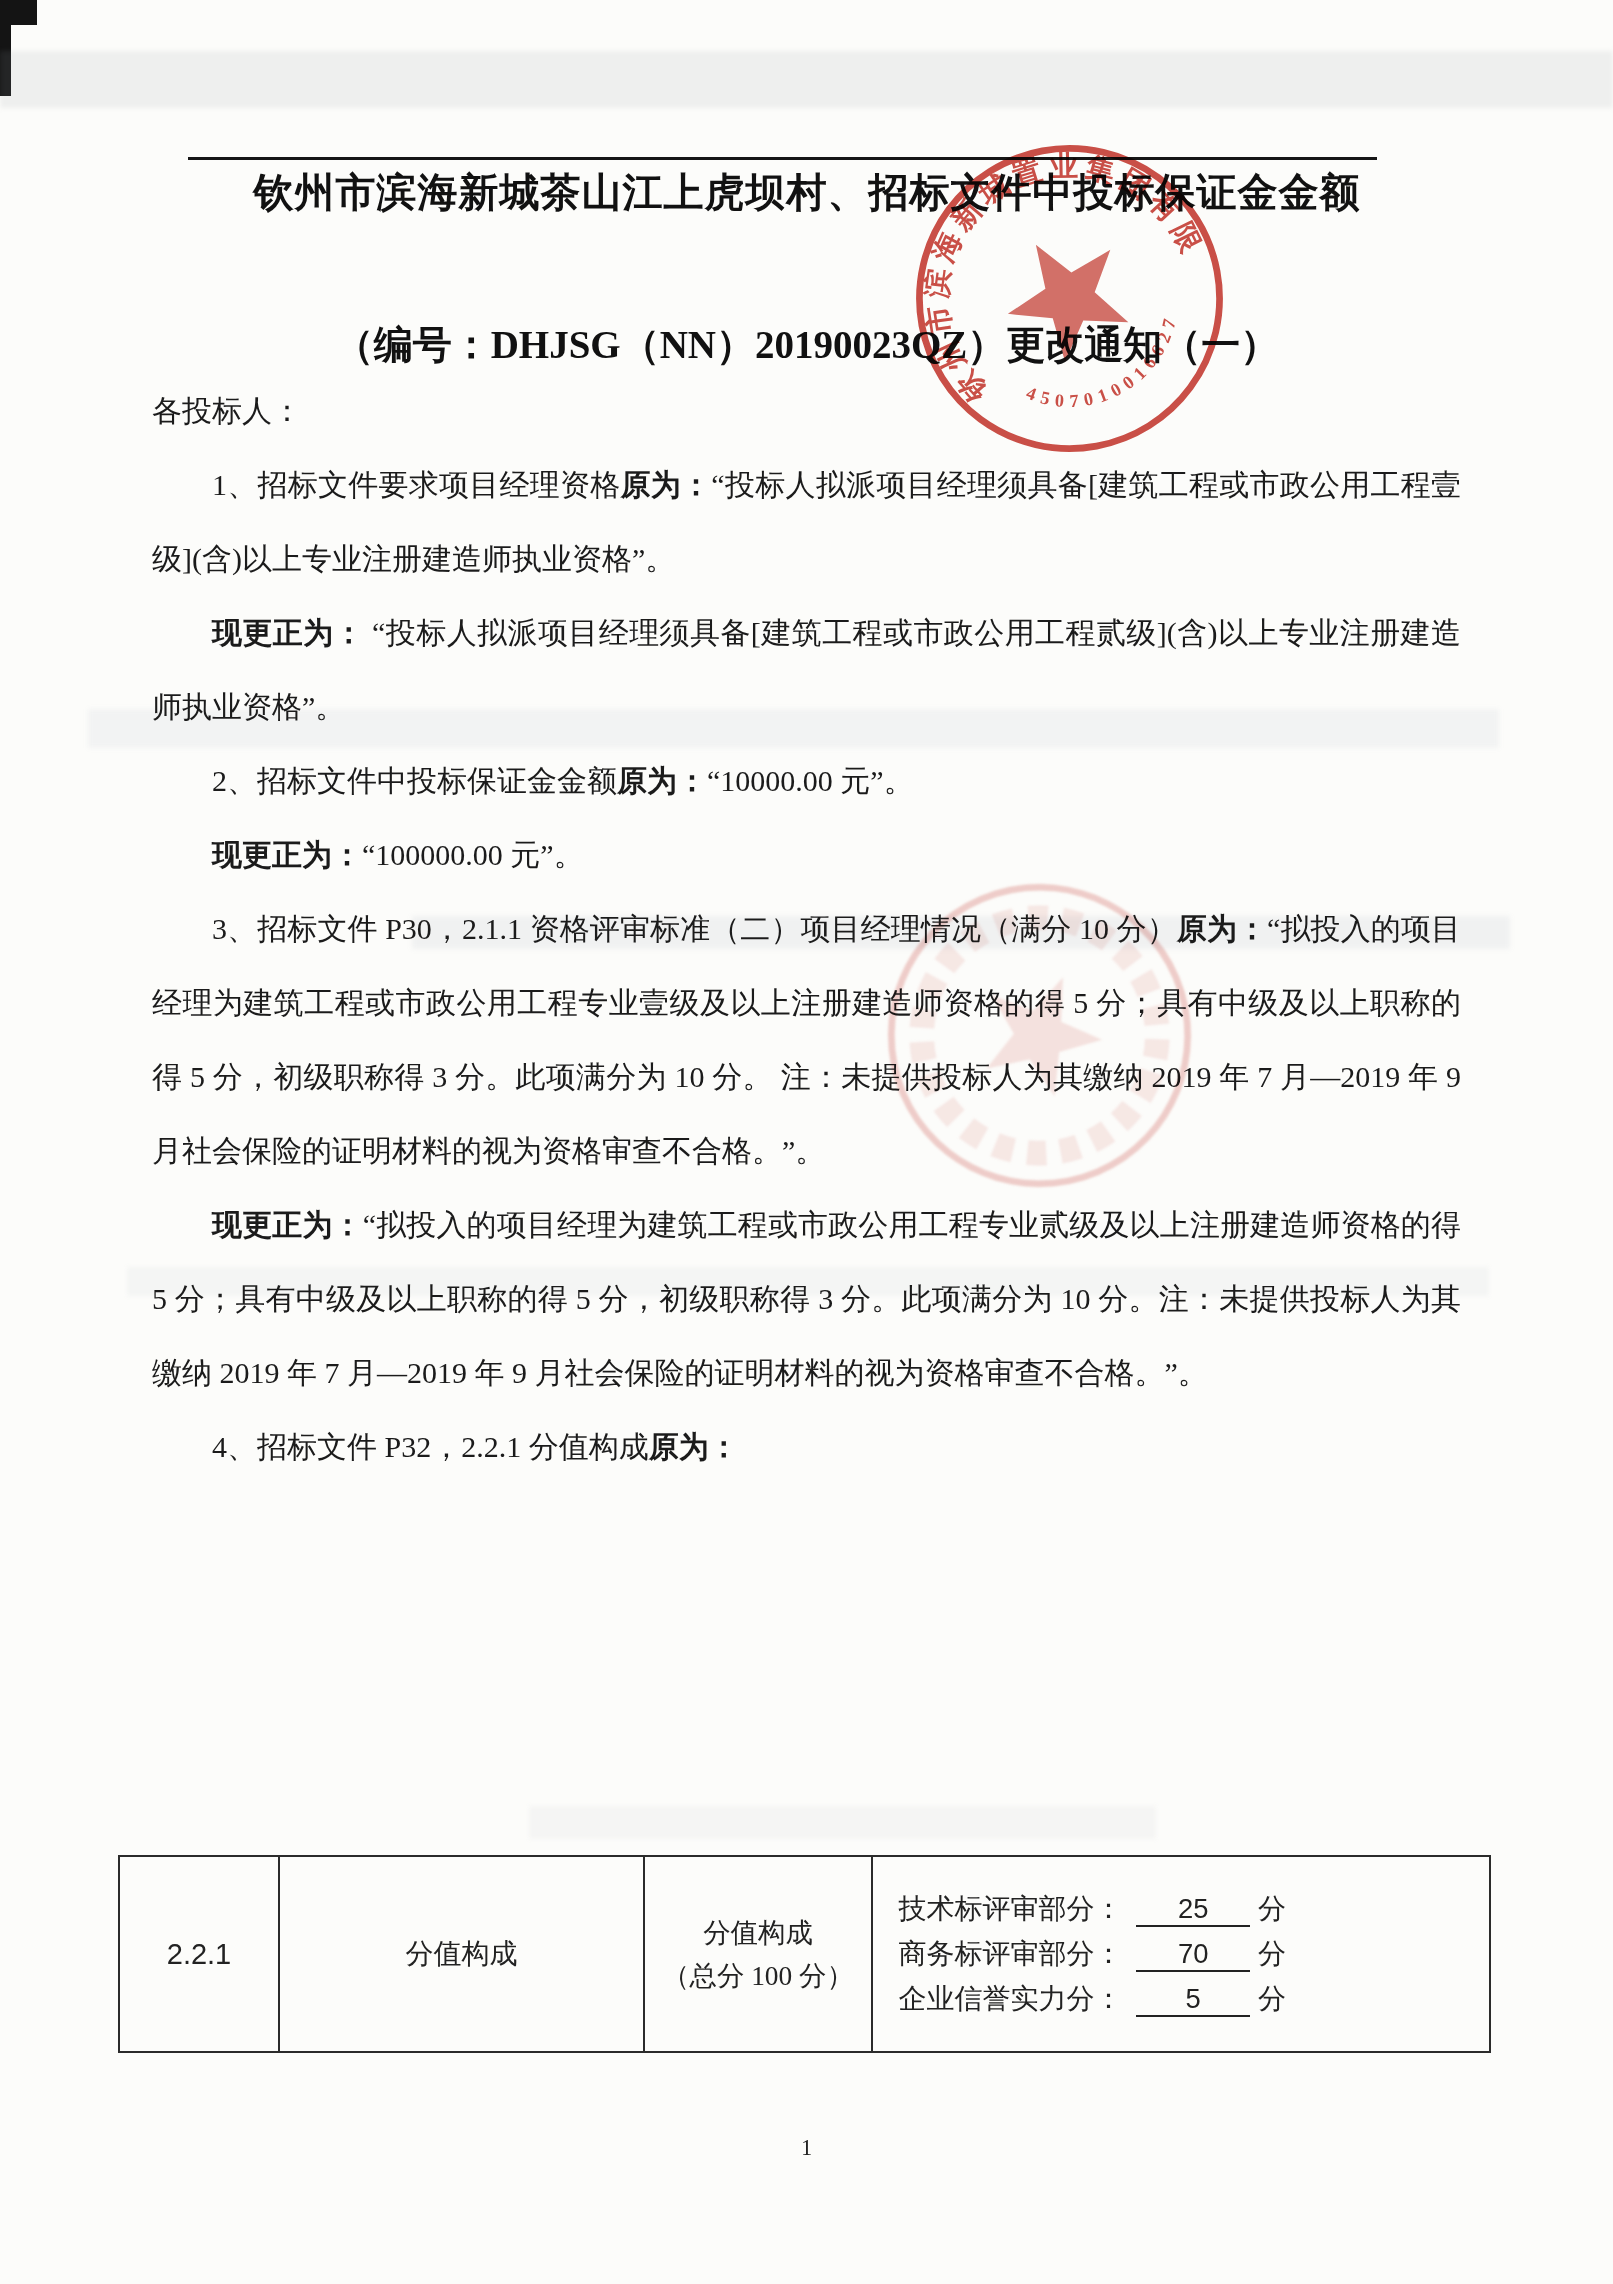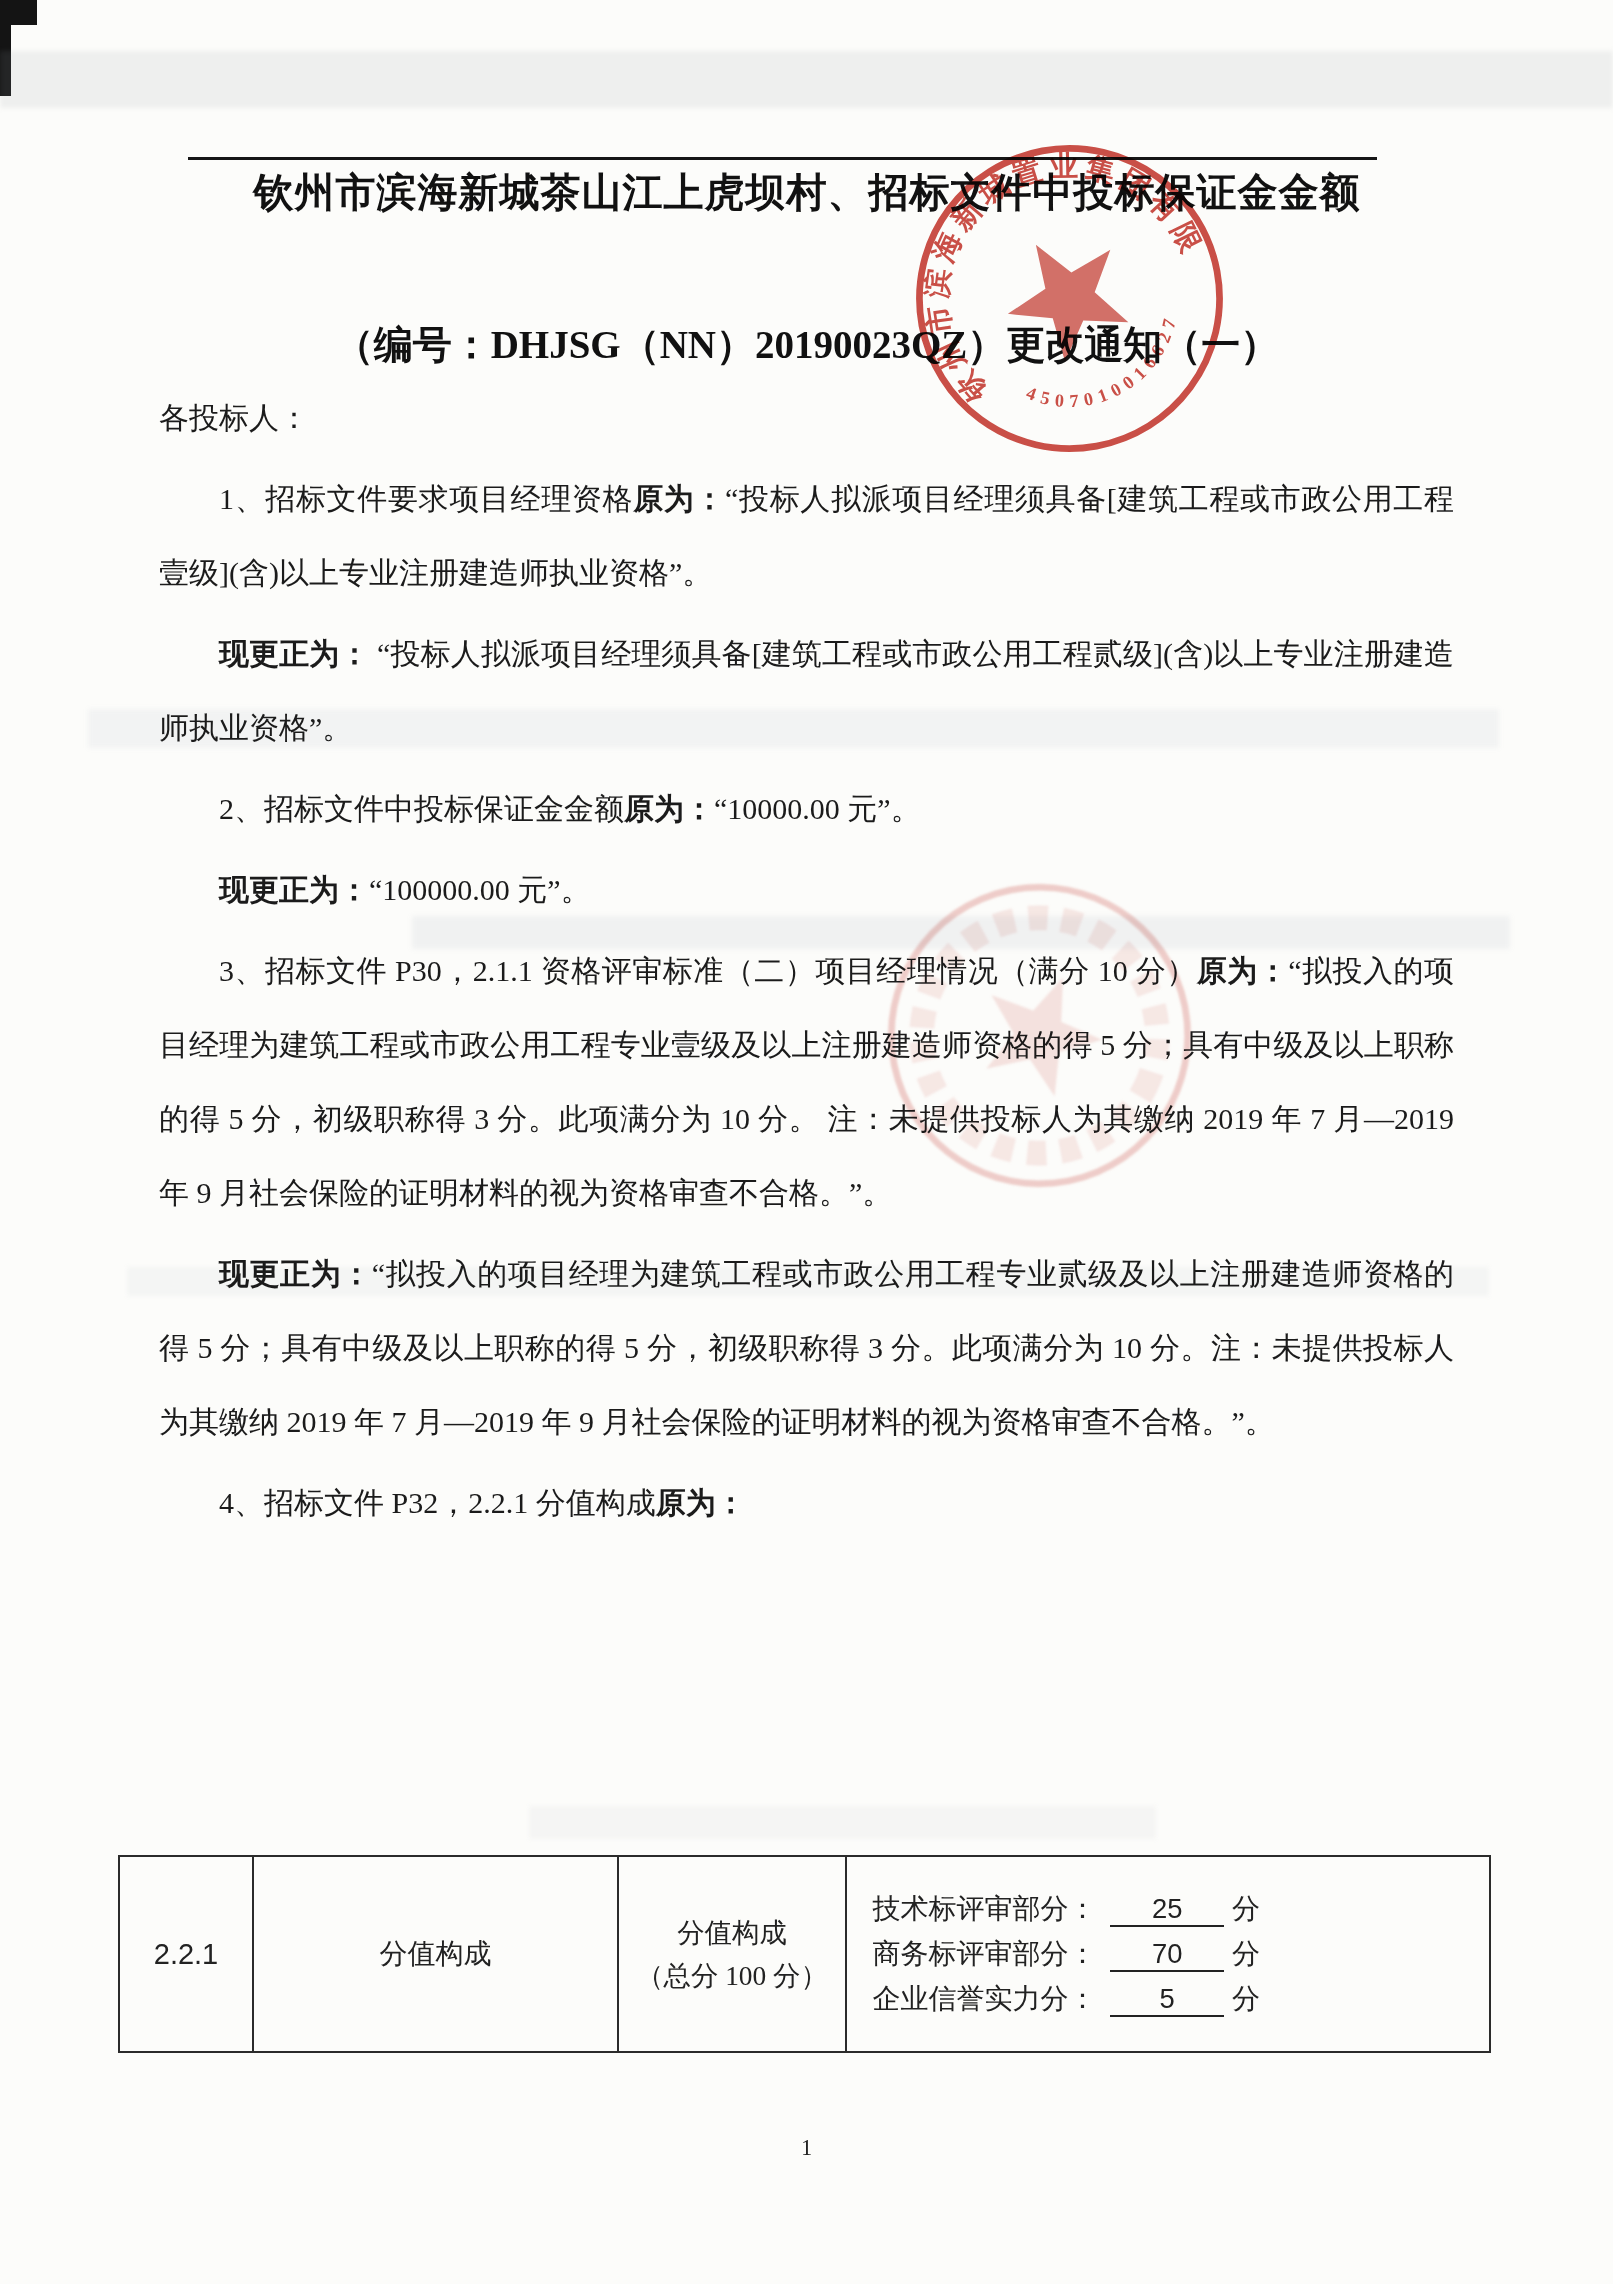--- a/index.html
+++ b/index.html
@@ -16,33 +16,33 @@
   .rule-line{position:absolute;left:188px;top:157px;width:1189px;height:2.9px;background:#161616;}
 
   .title{position:absolute;left:118px;width:1378px;text-align:center;font-weight:bold;color:#111;}
   .title-1{top:165px;font-size:40px;letter-spacing:1px;}
   .title-2{top:274px;font-size:39px;margin-top:44px;}
 
   .doc-body{
     position:absolute;left:152px;top:374px;width:1309px;
     font-size:30px;line-height:74px;text-align:justify;
   }
-  .para{margin:7px;}
+  .para{margin:0;}
   .para.indent{text-indent:2em;}
   .b{font-weight:bold;}
   .u{text-underline-offset:6.9px;}
 
   
   .score-table{
     position:absolute;left:118px;top:1855px;width:1373px;height:198px;
     border:2.9px solid #2b2b2b;display:flex;font-size:28px;color:#222;
     background:transparent;box-sizing:border-box;
   }
   .score-table .cell{border-right:2.9px solid #2b2b2b;display:flex;flex-direction:column;align-items:center;justify-content:center;box-sizing:border-box;gap:7px;}
-  .cell-no{width:134px;font-family:"Liberation Sans","DejaVu Sans",sans-serif;font-size:29px;}
+  .cell-no{width:160px;font-family:"Liberation Sans","DejaVu Sans",sans-serif;font-size:29px;}
   .cell-name{width:365px;}
   .cell-subname{width:228px;gap:51px;font-size:27.4px;}
   .cell-scores{flex:1;border-right:none !important;align-items:flex-start !important;justify-content:center;padding:9.8px 0 9.8px 25.5px;}
   .score-row{white-space:nowrap;}
   .score-line{display:inline-block;min-width:114px;border-bottom:2px solid #222;text-align:center;margin:0 7.8px 0 13.7px;font-family:"Liberation Sans","DejaVu Sans",sans-serif;font-size:27.4px;}
 
   .page-footer{position:absolute;left:0;right:0;top:2135px;text-align:center;font-size:22.5px;color:#222;}
 
   
   .seal{position:absolute;mix-blend-mode:multiply;}

